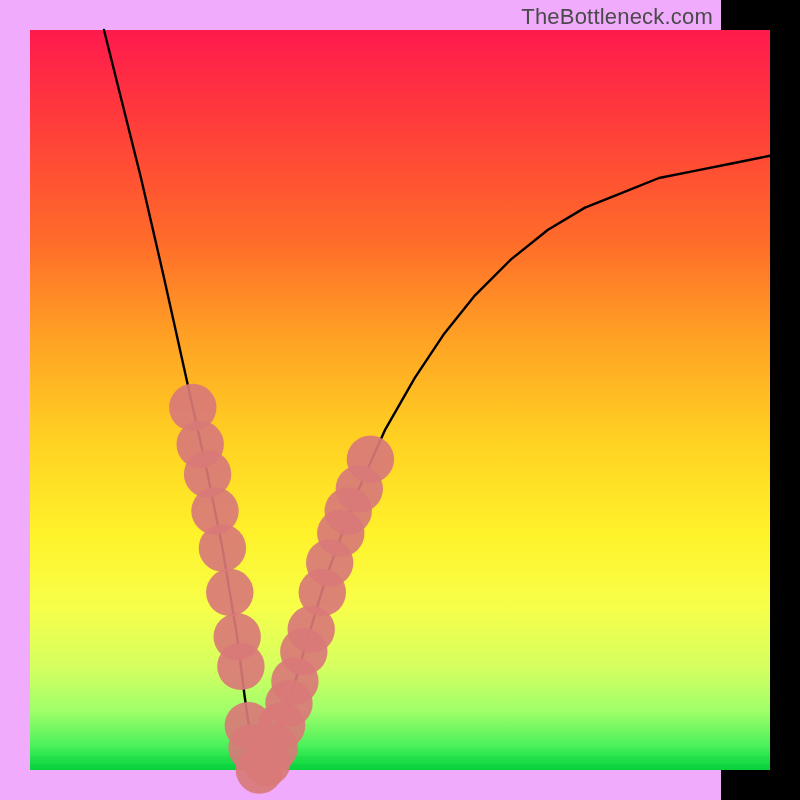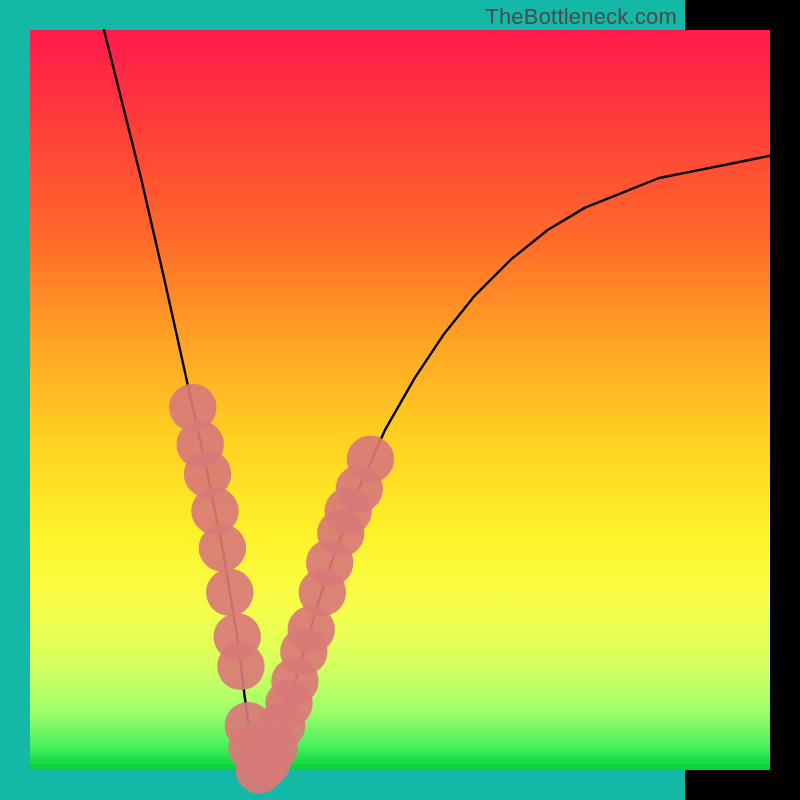--- a/index.html
+++ b/index.html
@@ -8,21 +8,22 @@
     width: 800px;
     height: 800px;
     background: #000;
     overflow: hidden;
     font-family: Arial, Helvetica, sans-serif;
   }
   .frame {
     position: relative;
     width: 685px;
     height: 800px;
-    background: #14b8a6;
+    background: #f0abfc;
+    padding-left: 36px;
   }
   .plot-area {
     position: absolute;
     left: 30px;
     top: 30px;
     width: 740px;
     height: 740px;
     
     background: linear-gradient(
       to bottom,

